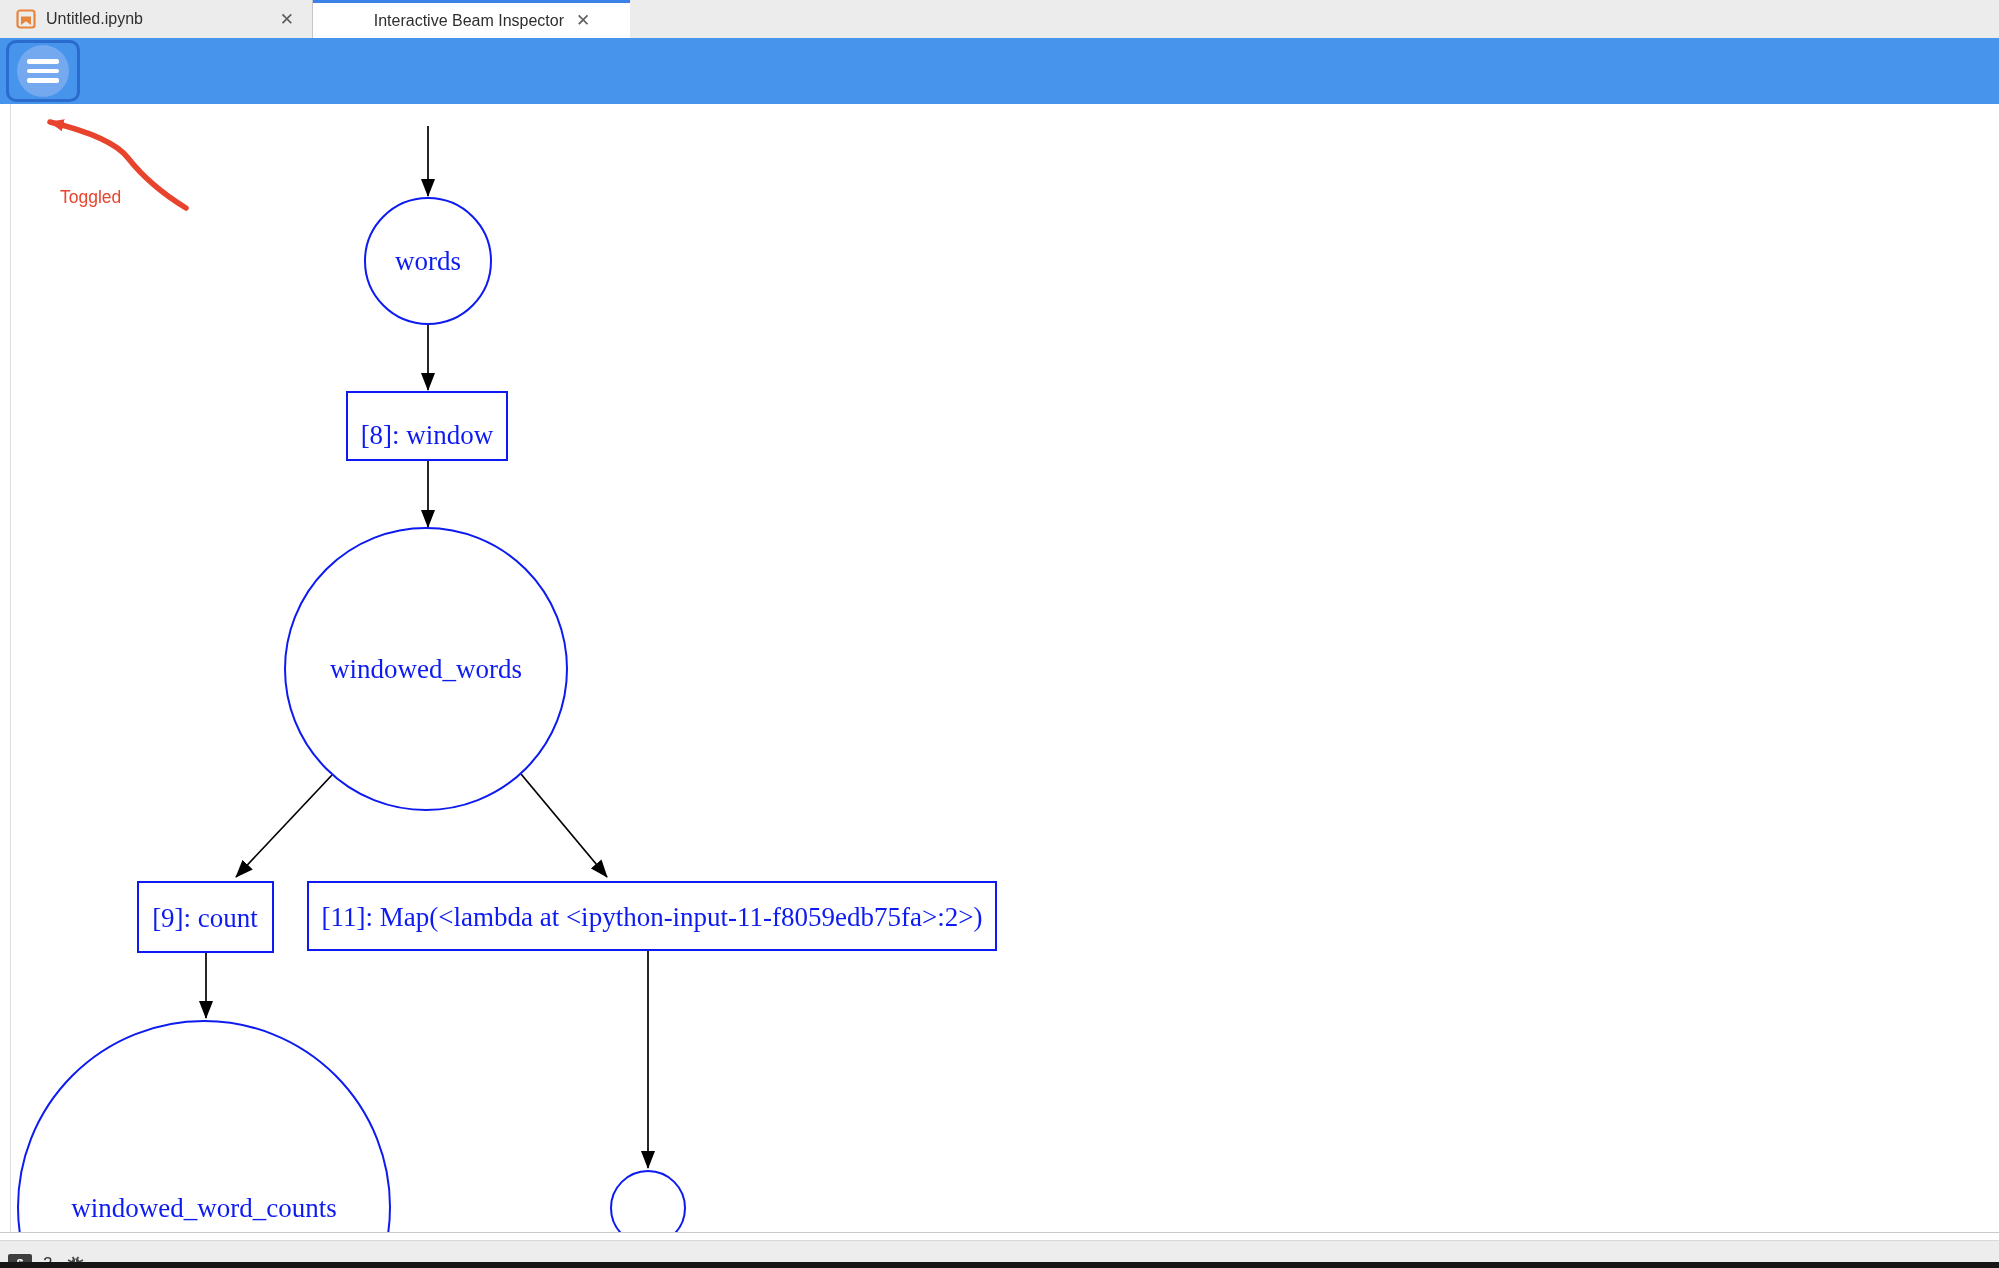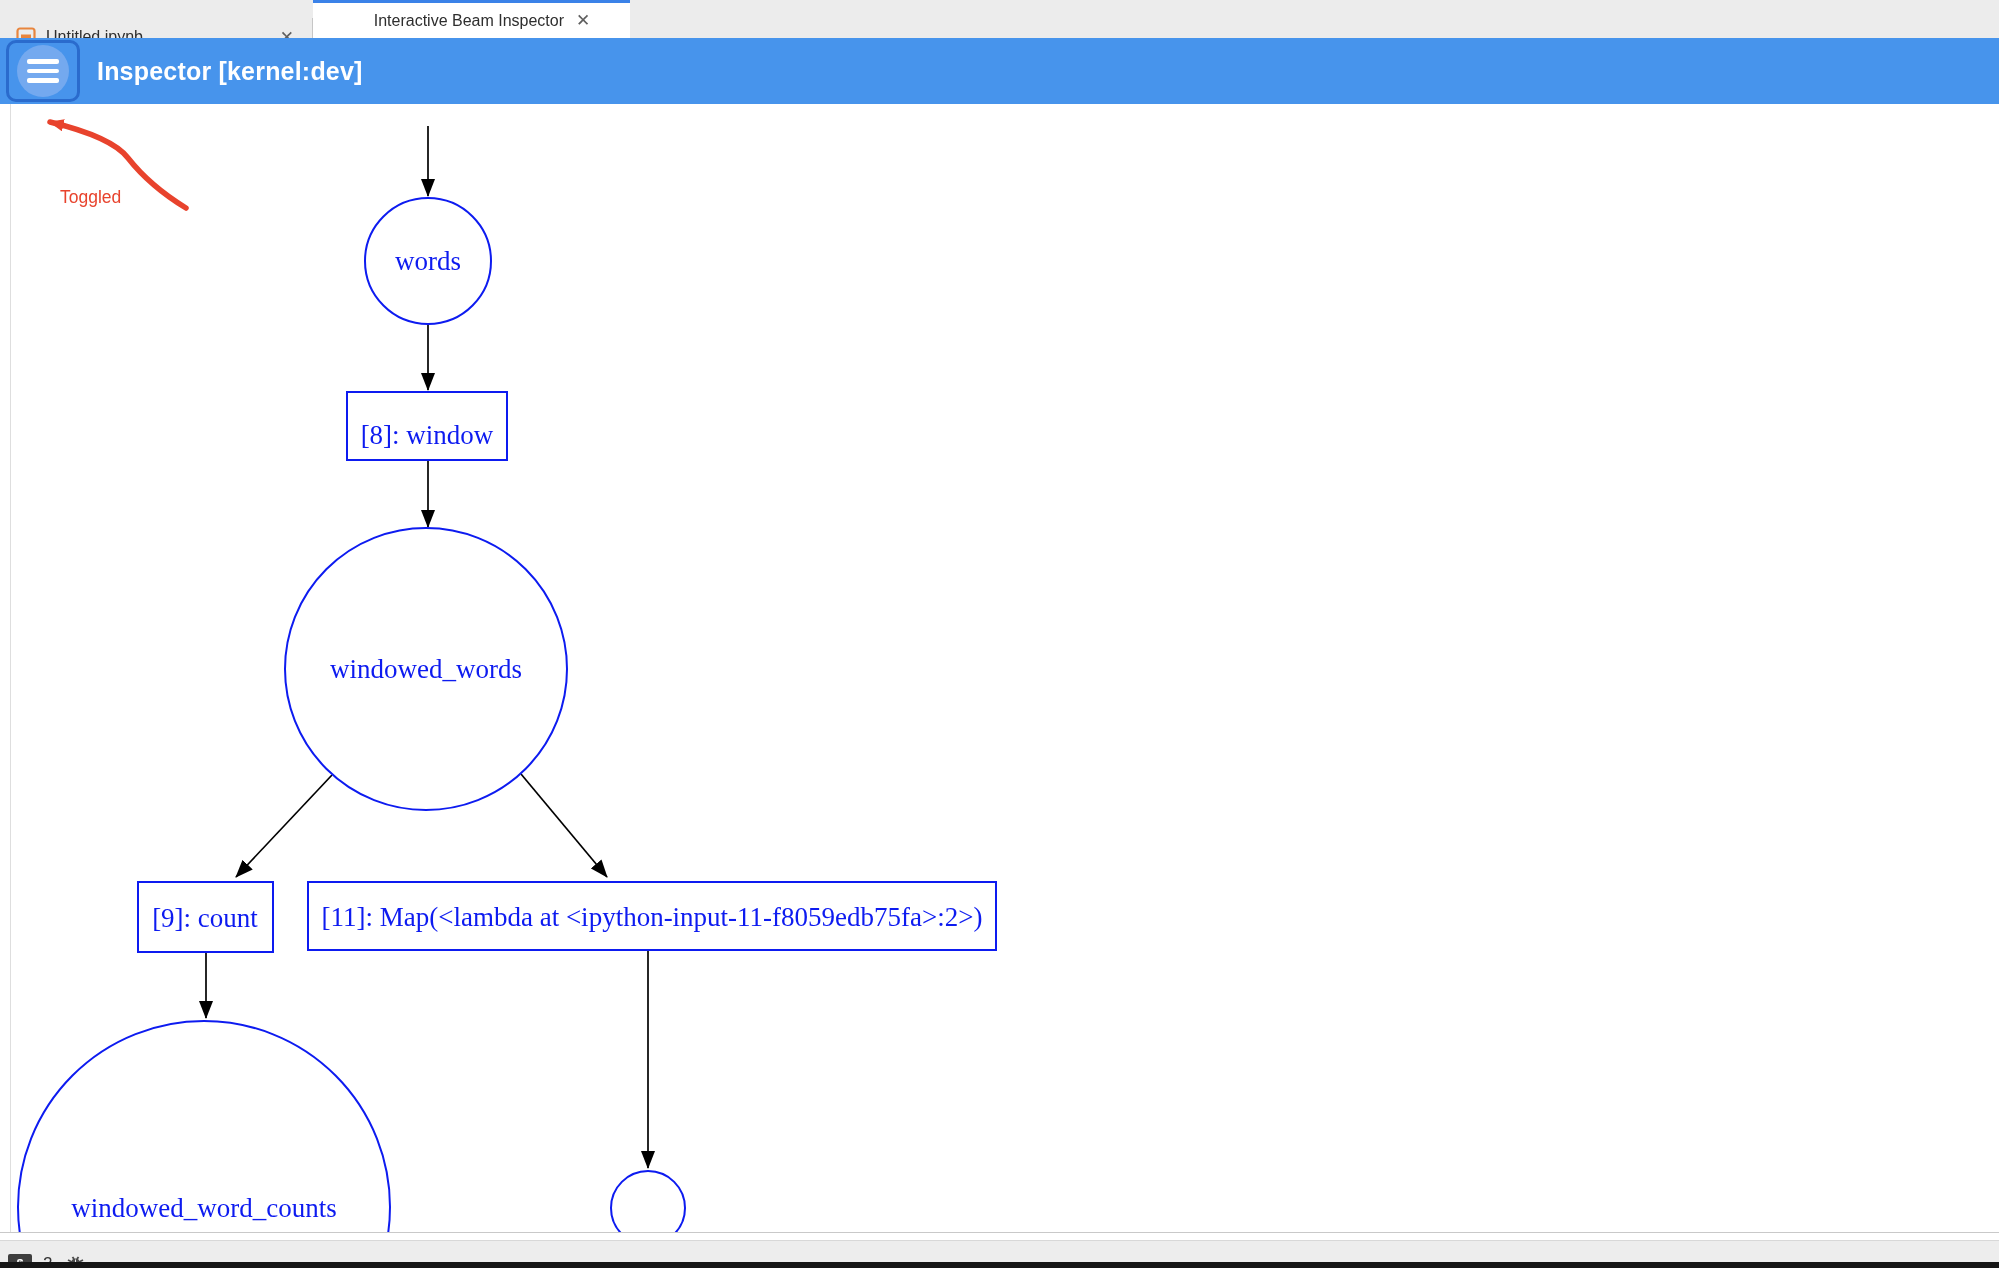--- a/index.html
+++ b/index.html
@@ -17,21 +17,20 @@
   }
   .tab{
     position:absolute;top:0;height:38px;
     display:flex;align-items:center;box-sizing:border-box;
     font-size:16px;color:#2e2e2e;
   }
   .tab.inactive{
     left:0;width:313px;background:#ececec;
     border-right:1px solid #c6c6c6;
     padding:0 14px 0 16px;
-    margin-top:18px;
   }
   .tab.active{
     left:313px;width:317px;background:#ffffff;
     border-top:3px solid #3b82e8;
     justify-content:center;
     padding-left:25px;
   }
   .tab .label{white-space:nowrap;overflow:hidden;}
   .tab.inactive .label{flex:1;margin-left:10px;}
   .tab .close{
@@ -124,21 +123,20 @@
 </div>
 
 <div class="header">
   <div class="menu-btn">
     <div class="menu-circle">
       <div class="bar"></div>
         <div class="bar"></div>
         <div class="bar"></div>
     </div>
   </div>
-  <div class="header-title">Inspector [kernel:dev]</div>
 </div>
 
 <svg class="annotation-arrow" width="260" height="140" viewBox="0 104 260 140">
   <defs>
     <marker id="redah" viewBox="0 0 12 10" refX="11" refY="5" markerWidth="15" markerHeight="13" orient="auto" markerUnits="userSpaceOnUse">
       <path d="M0,0 L12,5 L0,10 Z" fill="#e8432d"></path>
     </marker>
   </defs>
   <path d="M 186 208 Q 150 186 128 158 Q 112 137 50 122" stroke="#e8432d" stroke-width="5.5" fill="none" stroke-linecap="round" marker-end="url(#redah)"></path>
 </svg>

